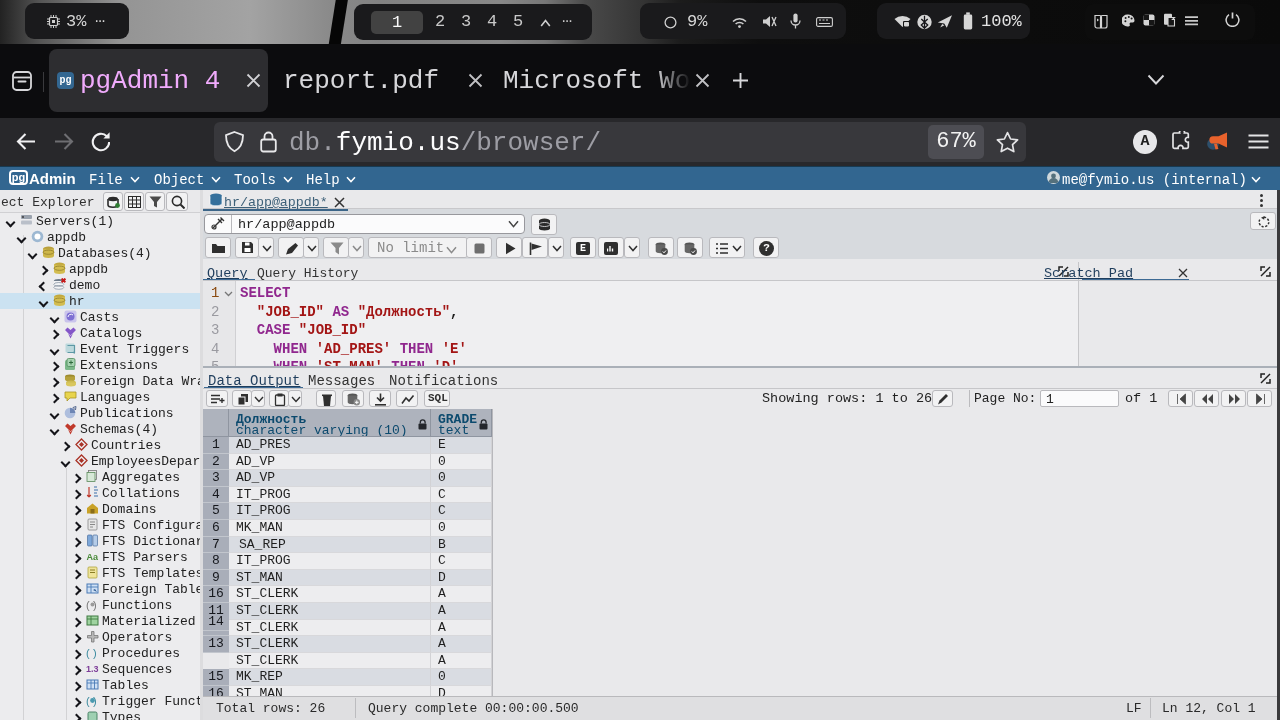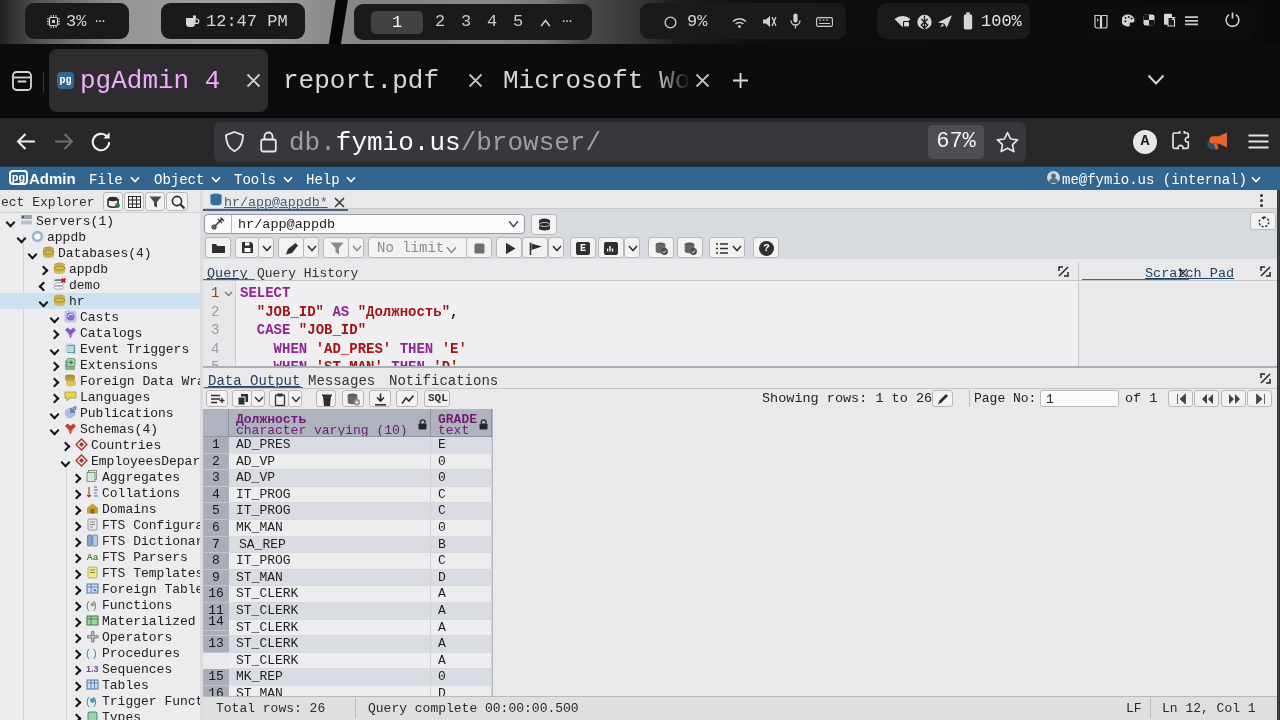--- a/index.html
+++ b/index.html
@@ -28,44 +28,36 @@
 .chev{position:absolute;width:7px;height:7px;border-right:2.4px solid #15151a;border-bottom:2.4px solid #15151a}
 .chev.v{transform:rotate(45deg)}
 .chev.r{transform:rotate(-45deg)}
 .chev.t{transform:rotate(135deg)}
 .ticon{position:absolute;width:13px;height:13px}
 .edtxt{font-size:14px;font-weight:bold;white-space:pre}
 .kw{color:#90278e}
 .str{color:#a31515}
 .pln{color:#1a1a1a}
 .gcell{position:absolute;font-size:13px;color:#1f1f1f;white-space:pre;overflow:hidden}
-.ghead{background:#aeb3bd;color:#701a75}
+.ghead{background:#aeb3bd;color:#0c4a6e}
 .rnum{background:#a9aeb9;text-align:center;color:#16181d}
 #statusbar{left:203px;top:696px;width:1077px;height:24px;background:#dfdfe1;border-top:1px solid #b9b9bc;color:#2a2a2a;font-size:13px}
 svg{display:block}
 </style></head><body>
 <div id="scr">
 <div class="abs" id="wall"></div>
 <div class="abs slash" style="left:332px;top:-6px;width:12px;height:60px;transform:rotate(9deg)"></div>
 <div class="abs tbox" style="left:25px;top:3px;width:104px;height:36px">
       <svg width="13" height="13" viewBox="0 0 13 13" style="position:absolute;left:22px;top:12px">
         <rect x="2.5" y="2.5" width="8" height="8" rx="1" fill="none" stroke="#cfcfcf" stroke-width="1.2"></rect>
         <rect x="5" y="5" width="3" height="3" fill="#cfcfcf"></rect>
         <path d="M4 0v2M6.5 0v2M9 0v2M4 11v2M6.5 11v2M9 11v2M0 4h2M0 6.5h2M0 9h2M11 4h2M11 6.5h2M11 9h2" stroke="#cfcfcf" stroke-width="1"></path>
       </svg>
       <span class="abs txt" style="left:41px;top:9px;font-size:17px">3%</span>
       <span class="abs txt" style="left:70px;top:5px;font-size:17px">…</span>
-    </div>
-<div class="abs tbox" style="left:161px;top:3px;width:144px;height:36px">
-      <svg width="16" height="15" viewBox="0 0 16 15" style="position:absolute;left:23px;top:12px">
-        <path d="M2 3h9v6a3.2 3.2 0 0 1-3.2 3H5.2A3.2 3.2 0 0 1 2 9z" fill="#d6d6d6"></path>
-        <path d="M11 4h1.6a1.8 1.8 0 0 1 0 4.4H11z" fill="none" stroke="#d6d6d6" stroke-width="1.2"></path>
-        <rect x="9" y="0.5" width="3" height="3" fill="#d6d6d6"></rect>
-      </svg>
-      <span class="abs txt" style="left:45px;top:9px;font-size:17px">12:47 PM</span>
     </div>
 <div class="abs tbox" style="left:354px;top:4px;width:238px;height:36px">
       <div class="abs" style="left:17px;top:7px;width:52px;height:23px;background:#424242;border-radius:5px;text-align:center;line-height:23px;font-size:17px;color:#fafafa">1</div>
       <span class="abs" style="left:81px;top:8px;font-size:17px;color:#c9c9c9">2</span>
       <span class="abs" style="left:107px;top:8px;font-size:17px;color:#c9c9c9">3</span>
       <span class="abs" style="left:133px;top:8px;font-size:17px;color:#c9c9c9">4</span>
       <span class="abs" style="left:159px;top:8px;font-size:17px;color:#c9c9c9">5</span>
       <svg width="11" height="8" viewBox="0 0 11 8" style="position:absolute;left:186px;top:15px">
         <path d="M1.2 7 5.5 1.6 9.8 7" fill="none" stroke="#cfcfcf" stroke-width="1.6"></path>
       </svg>
@@ -553,21 +545,21 @@
       <div class="abs" style="left:5px;top:3px;width:15px;height:15px;background:#2f2f2f;border-radius:50%;color:#fff;font-size:11px;font-weight:bold;text-align:center;line-height:15px">?</div>
     </div>
 <span class="abs" style="left:207px;top:266px;font-size:13.5px;color:#1f3d5c;text-decoration:underline;white-space:pre">Query</span>
 <span class="abs" style="left:257px;top:266px;font-size:13px;color:#333;white-space:pre">Query History</span>
 <div class="abs" style="left:203px;top:278.5px;width:52px;height:2px;background:#3d6a94"></div>
 <svg width="13" height="13" viewBox="0 0 13 13" style="position:absolute;left:1057px;top:265px">
       <path d="M2 11 11 2" stroke="#222" stroke-width="1.5"></path>
       <path d="M2 6V2h4M11 7v4H7" stroke="#222" stroke-width="1.5" fill="none"></path>
     </svg>
 <div class="abs" style="left:1078px;top:262px;width:1px;height:105px;background:#c6c6c9"></div>
-<span class="abs" style="left:1145px;top:266px;font-size:13.5px;color:#1f3d5c;text-decoration:underline;white-space:pre">Scratch Pad</span>
+<span class="abs" style="left:1044px;top:266px;font-size:13.5px;color:#1f3d5c;text-decoration:underline;white-space:pre">Scratch Pad</span>
 <svg width="10" height="10" viewBox="0 0 10 10" style="position:absolute;left:1178px;top:268px">
       <path d="M1 1 9 9M9 1 1 9" stroke="#333" stroke-width="1.3"></path>
     </svg>
 <div class="abs" style="left:1082px;top:278.5px;width:107px;height:2px;background:#3d6a94"></div>
 <svg width="13" height="13" viewBox="0 0 13 13" style="position:absolute;left:1259px;top:265px">
       <path d="M2 11 11 2" stroke="#222" stroke-width="1.5"></path>
       <path d="M2 6V2h4M11 7v4H7" stroke="#222" stroke-width="1.5" fill="none"></path>
     </svg>
 <div class="abs" style="left:203px;top:280px;width:1077px;height:1px;background:#c6c6c9"></div>
 <div class="abs" style="left:203px;top:281px;width:875px;height:85px;background:#efeff1"></div>

